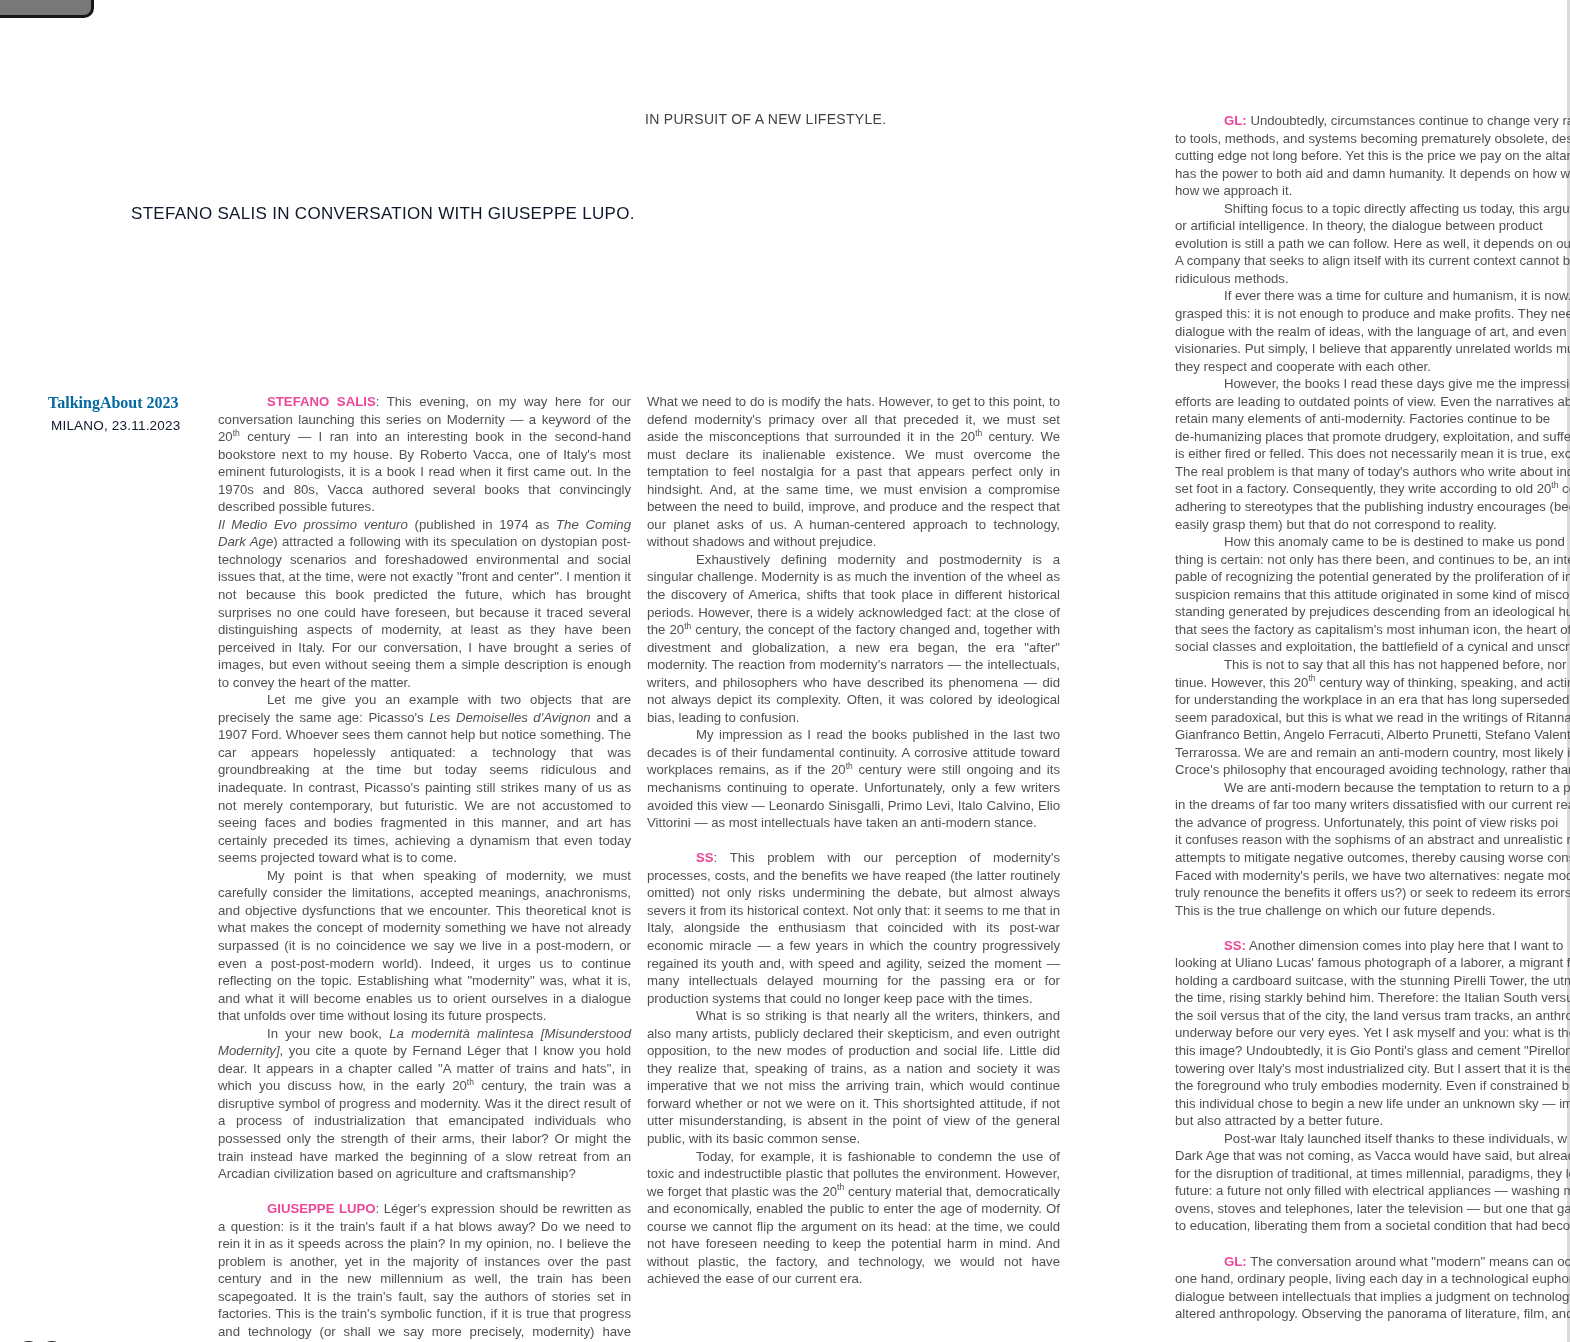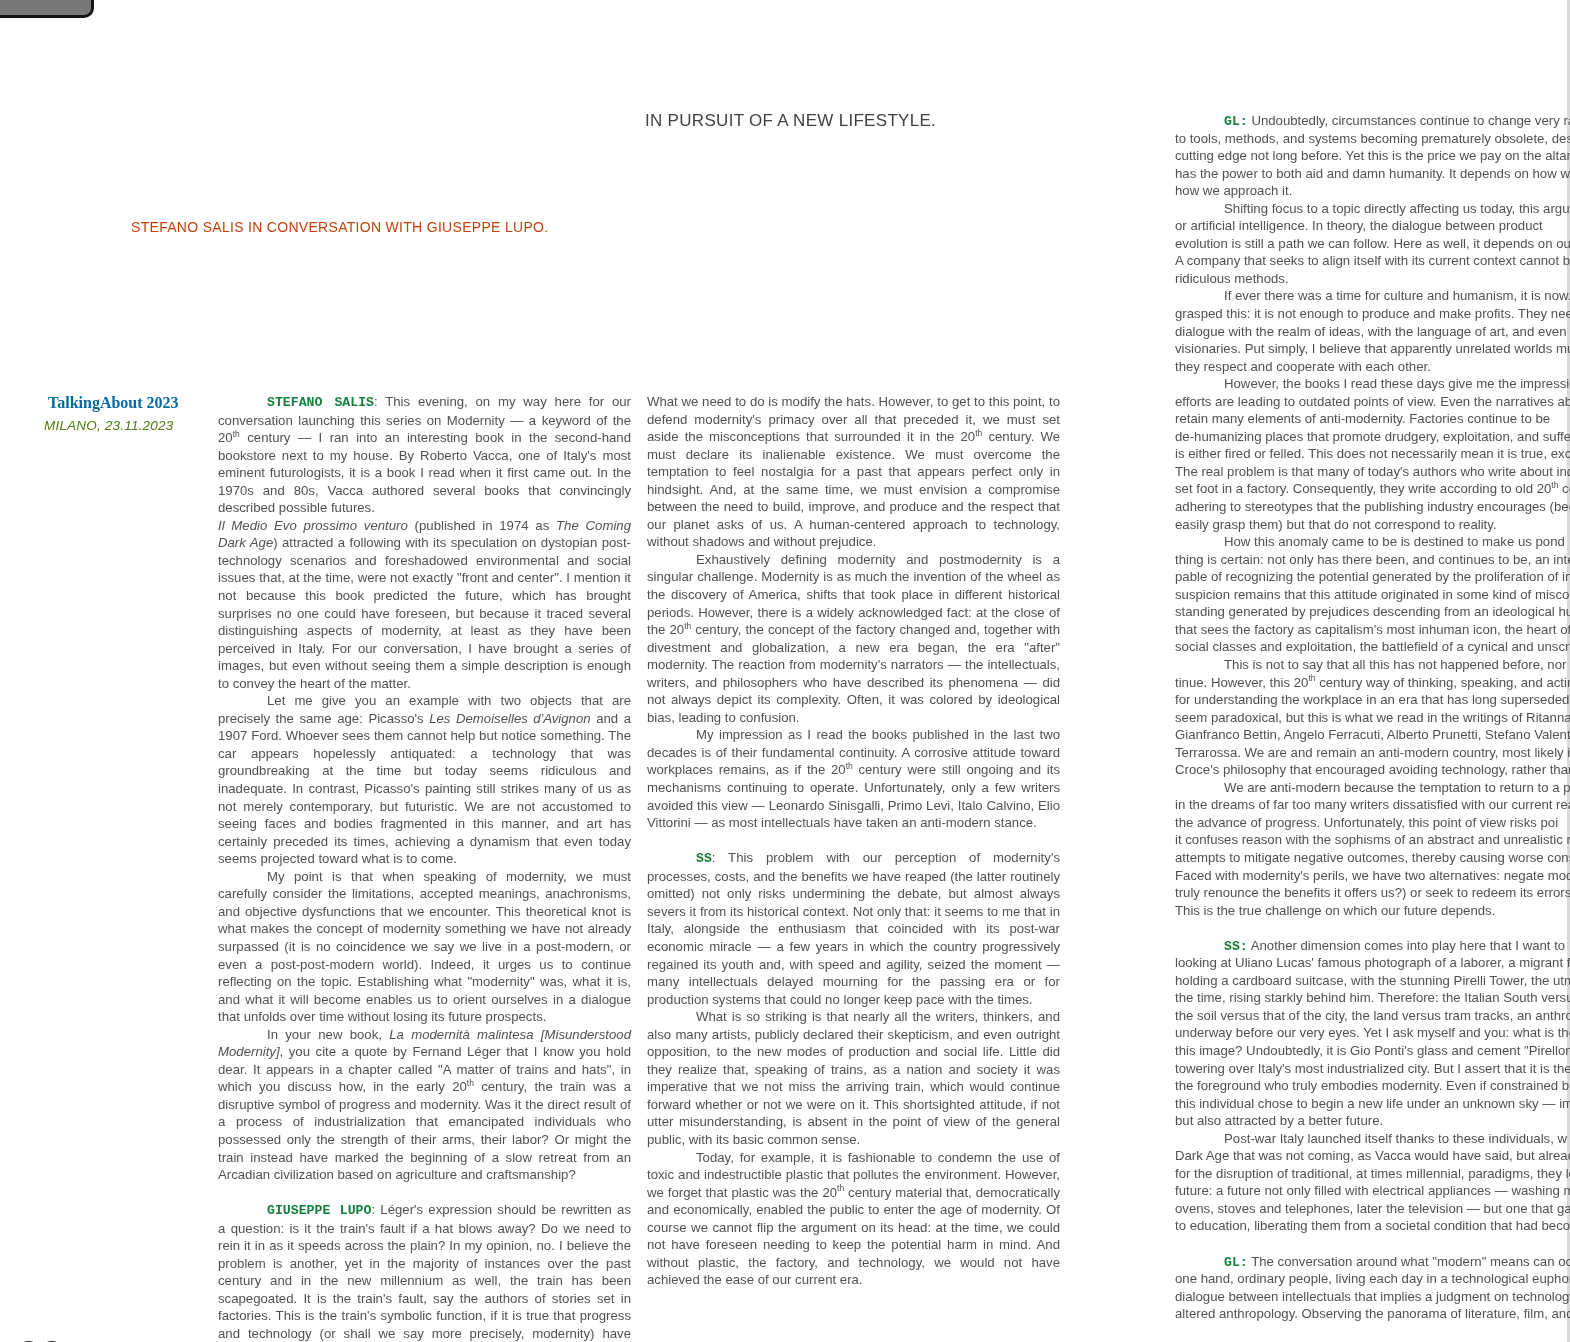--- a/index.html
+++ b/index.html
@@ -4,46 +4,46 @@
 <style>
   html,body{margin:0;padding:0;background:#ffffff;}
   body{width:1570px;height:1342px;overflow:hidden;font-family:"Liberation Sans",sans-serif;}
   .page{position:relative;width:1570px;height:1342px;background:#ffffff;overflow:hidden;}
 
   .tab-fragment{position:absolute;left:-18px;top:-24px;width:106px;height:36px;
     background:#787878;border:3px solid #161616;border-radius:10px;}
 
   .right-edge{position:absolute;right:0;top:0;width:3px;height:1342px;background:#dadada;}
 
-  .kicker{position:absolute;left:645px;top:111px;font-size:17px;letter-spacing:.3px;
+  .kicker{position:absolute;left:645px;top:111px;font-size:14px;letter-spacing:.3px;
     color:#414141;white-space:nowrap;text-align:right;}
-  .byline{position:absolute;left:131px;top:204px;font-size:14px;letter-spacing:.3px;
-    color:#c2410c;white-space:nowrap;margin-top:15px;}
+  .byline{position:absolute;left:131px;top:204px;font-size:17px;letter-spacing:.3px;
+    color:#0f172a;white-space:nowrap;}
 
   .masthead{position:absolute;left:48px;top:394px;font-family:"Liberation Serif",serif;
     font-weight:700;font-size:16px;color:#0369a1;white-space:nowrap;}
-  .dateline{position:absolute;left:44px;top:418px;font-size:13.5px;color:#4d7c0f;
-    letter-spacing:.2px;white-space:nowrap;font-style:italic;}
+  .dateline{position:absolute;left:51px;top:418px;font-size:13.5px;color:#0f172a;
+    letter-spacing:.2px;white-space:nowrap;}
 
   .col{position:absolute;top:393px;width:413px;font-size:13.2px;line-height:17.55px;
     text-align:justify;color:#515151;}
   .col.left{left:218px;}
   .col.middle{left:647px;}
 
   .col-right{position:absolute;left:1175px;top:112px;width:430px;font-size:13.2px;
     line-height:17.55px;color:#515151;}
 
   .para{margin:0;}
   .para.indent{text-indent:49px;}
   .para.gap{margin-top:17.55px;}
   .para3.gap{margin-top:17.55px;}
   .line{white-space:nowrap;height:17.55px;overflow:hidden;}
   .line.indent{text-indent:49px;}
 
-  .b{font-weight:700;color:#15803d;font-family:Liberation Mono, monospace;}
+  .b{font-weight:700;color:#ec4899;}
   .i{font-style:italic;}
   .sup{font-size:8.5px;vertical-align:super;line-height:0;margin-top:6px;}
 
   .page-number{position:absolute;left:17px;top:1332px;font-size:41px;color:#1c1c1c;
     letter-spacing:.5px;}
 </style>
 </head>
 <body>
 
 <div class="page">

